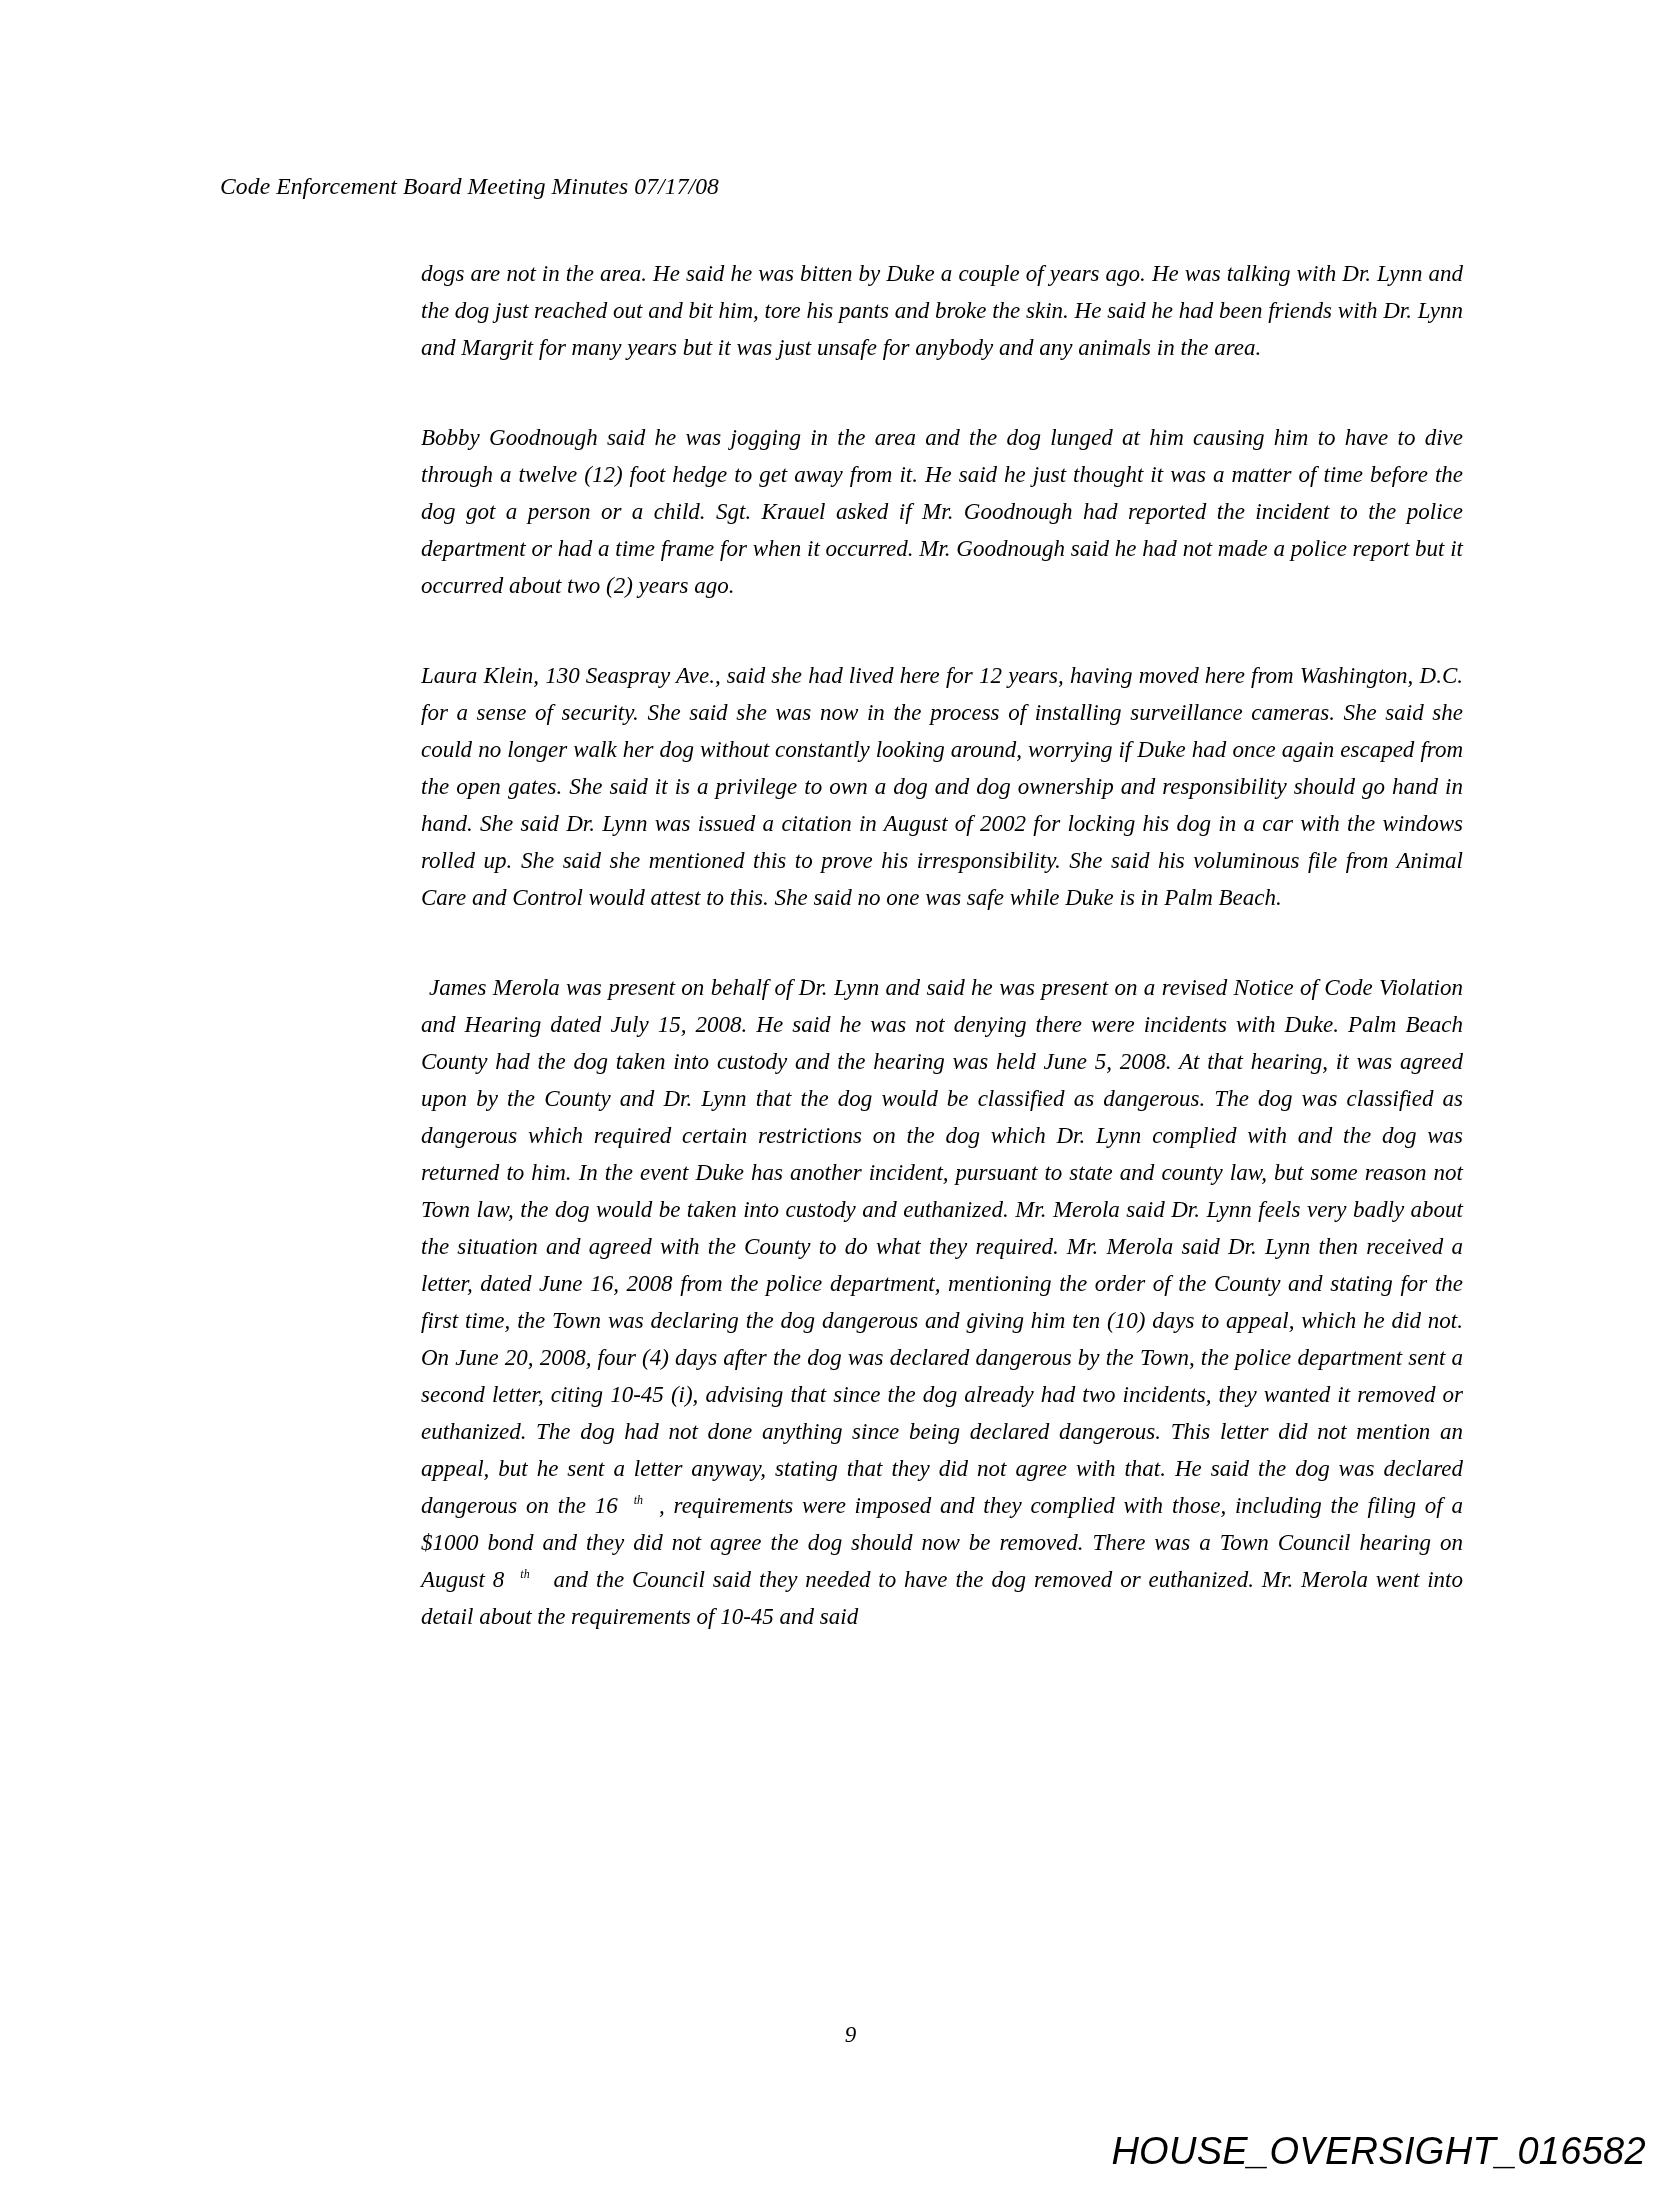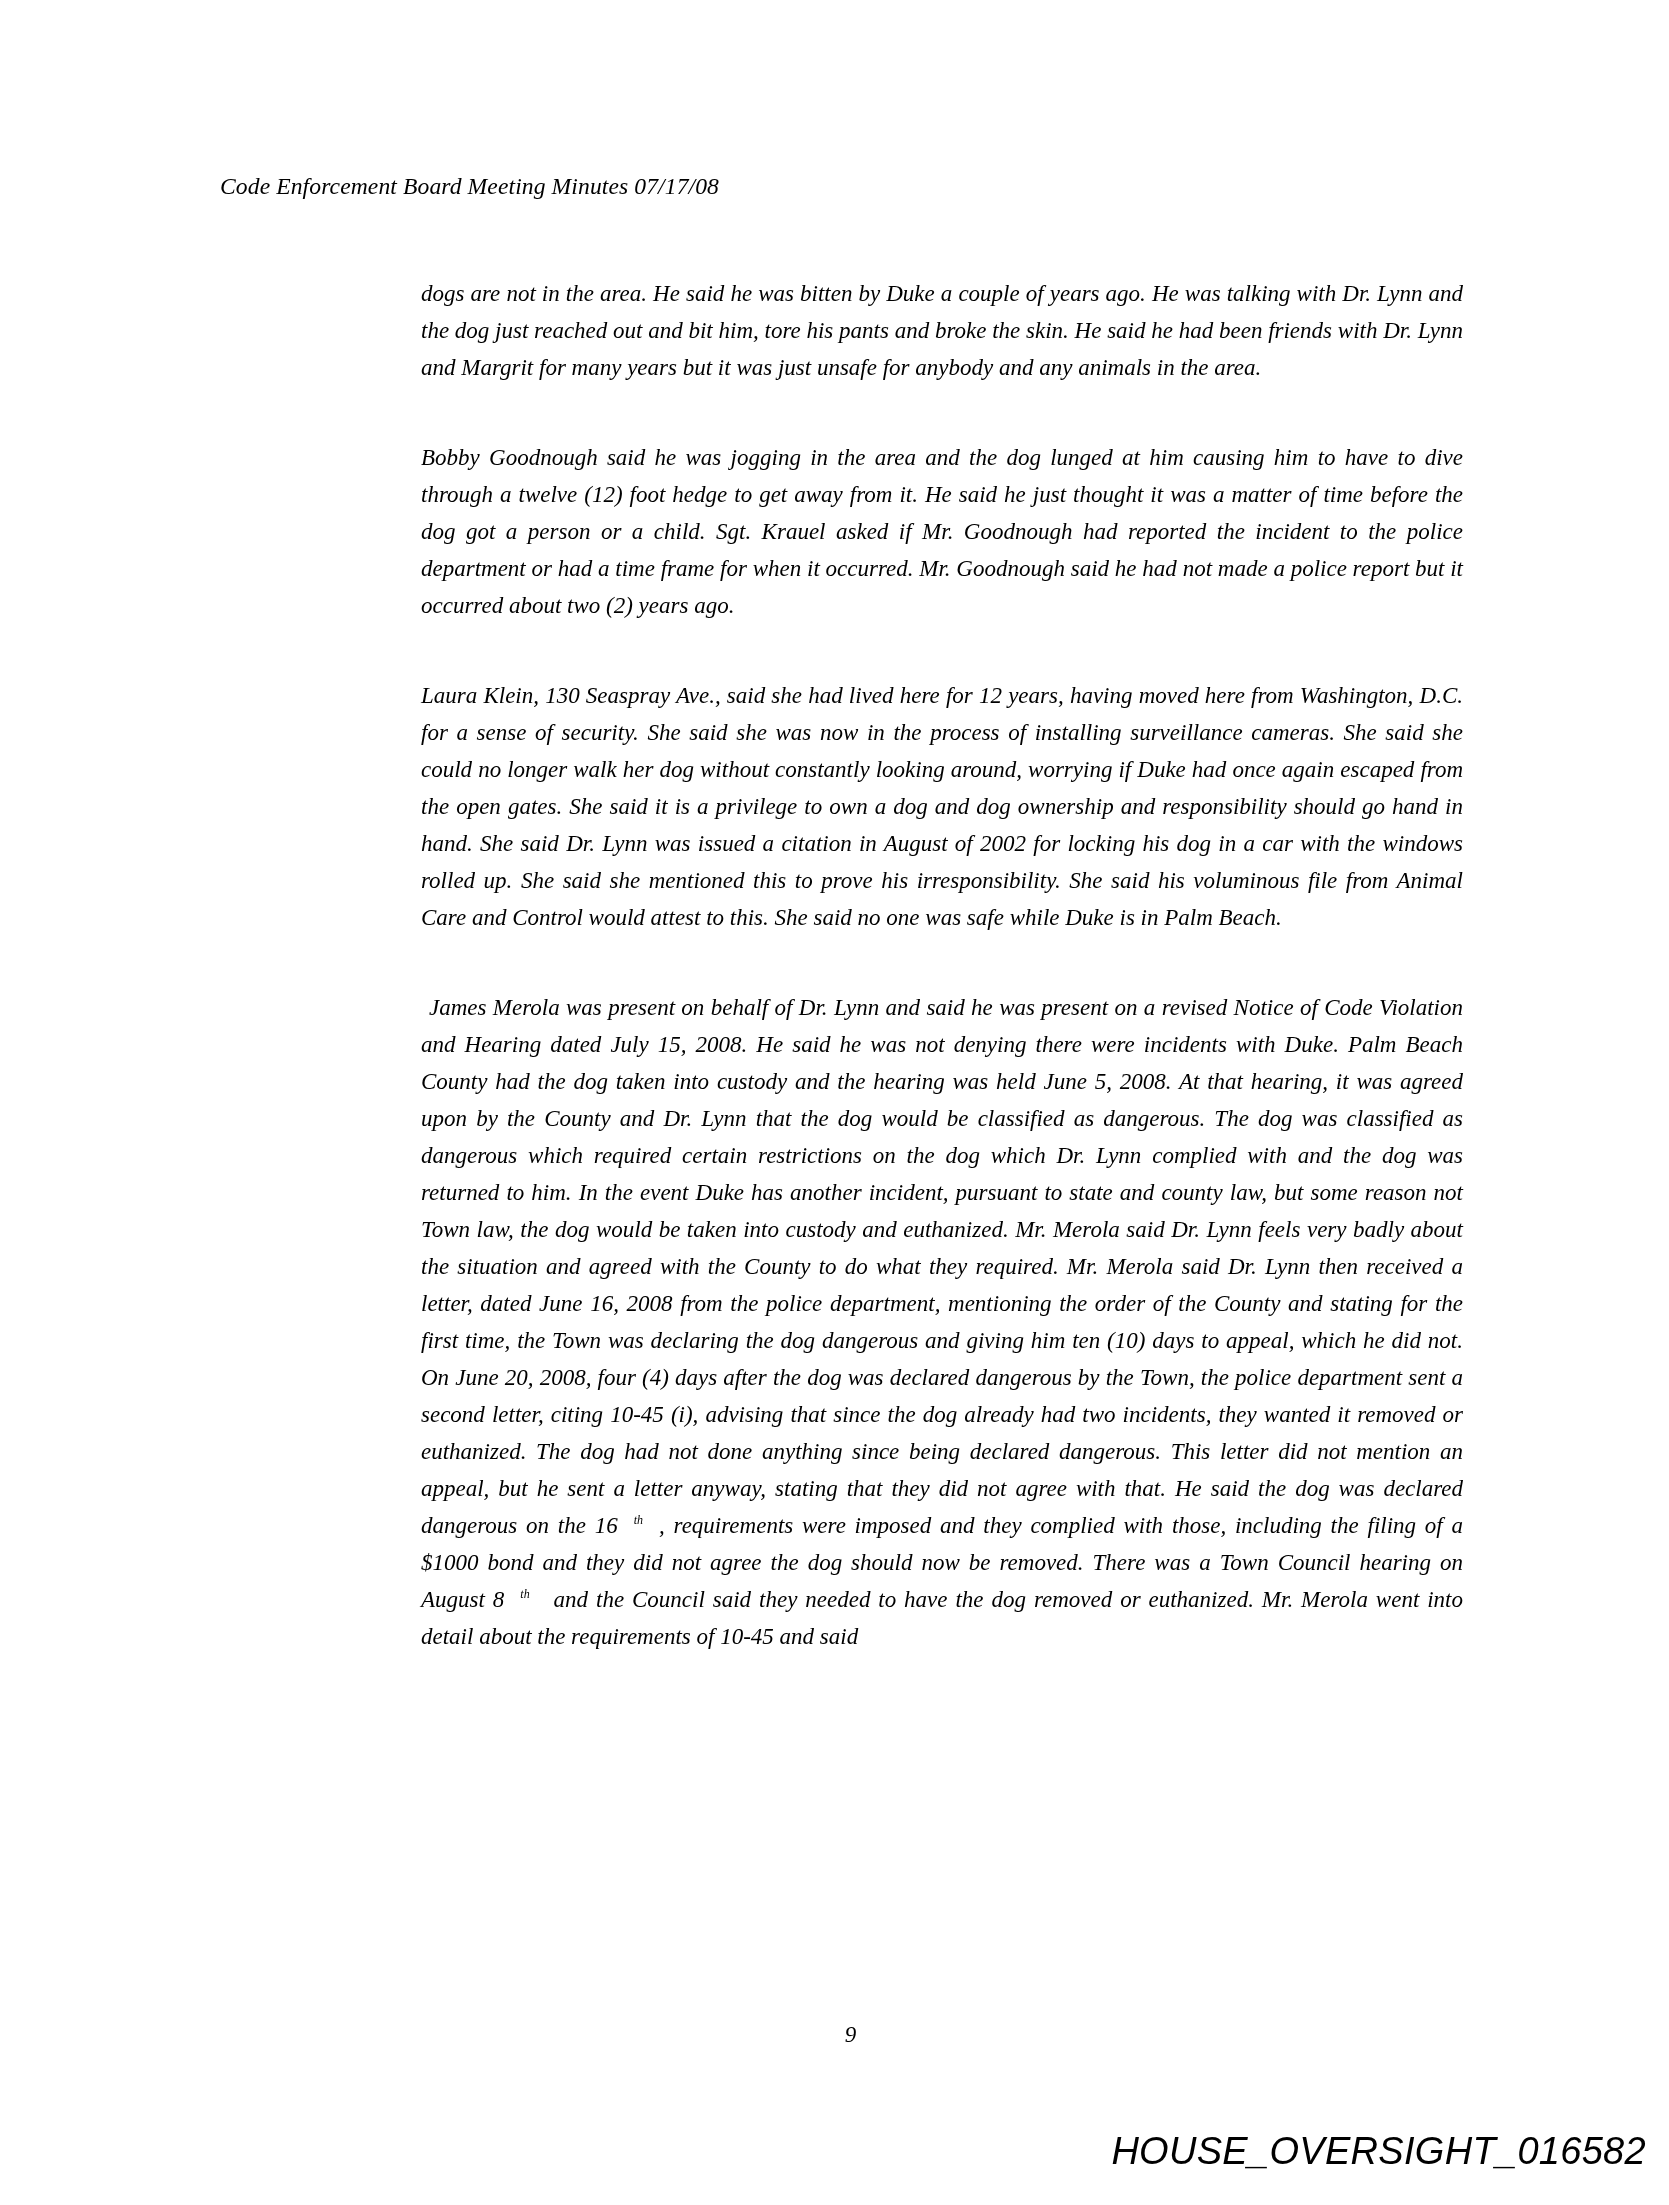--- a/index.html
+++ b/index.html
@@ -24,21 +24,20 @@
     white-space: nowrap;
   }
   .doc-body {
     position: absolute;
     left: 389px;
     top: 223px;
     width: 1074px;
     font-size: 23px;
     line-height: 37px;
     text-align: justify;
-    margin-top: 20px;
   }
   .doc-body p {
     margin: 0 0 37px 0;
   }
   .doc-body p:last-child {
     margin-bottom: 0;
   }
   .doc-body sup {
     font-size: 12px;
     line-height: 0;

